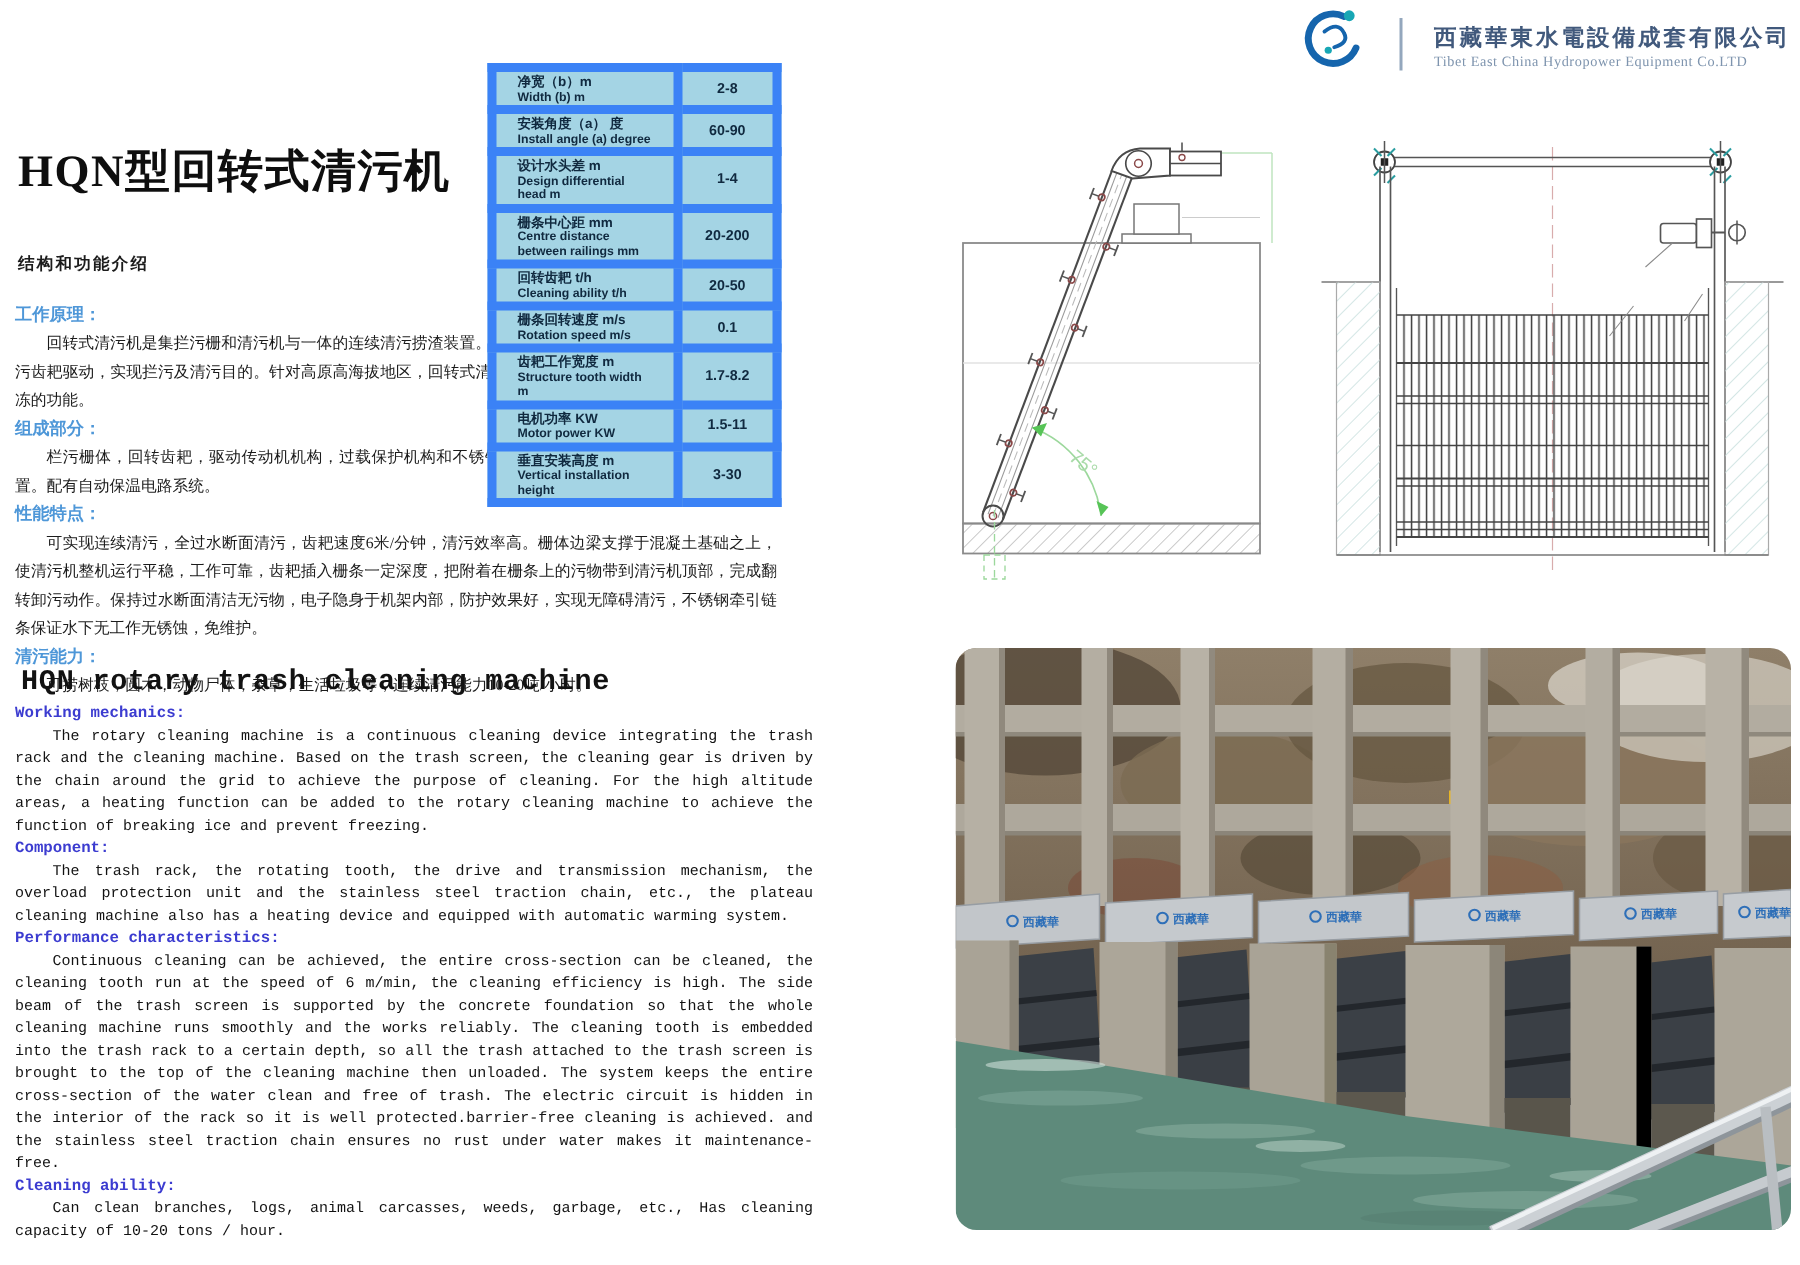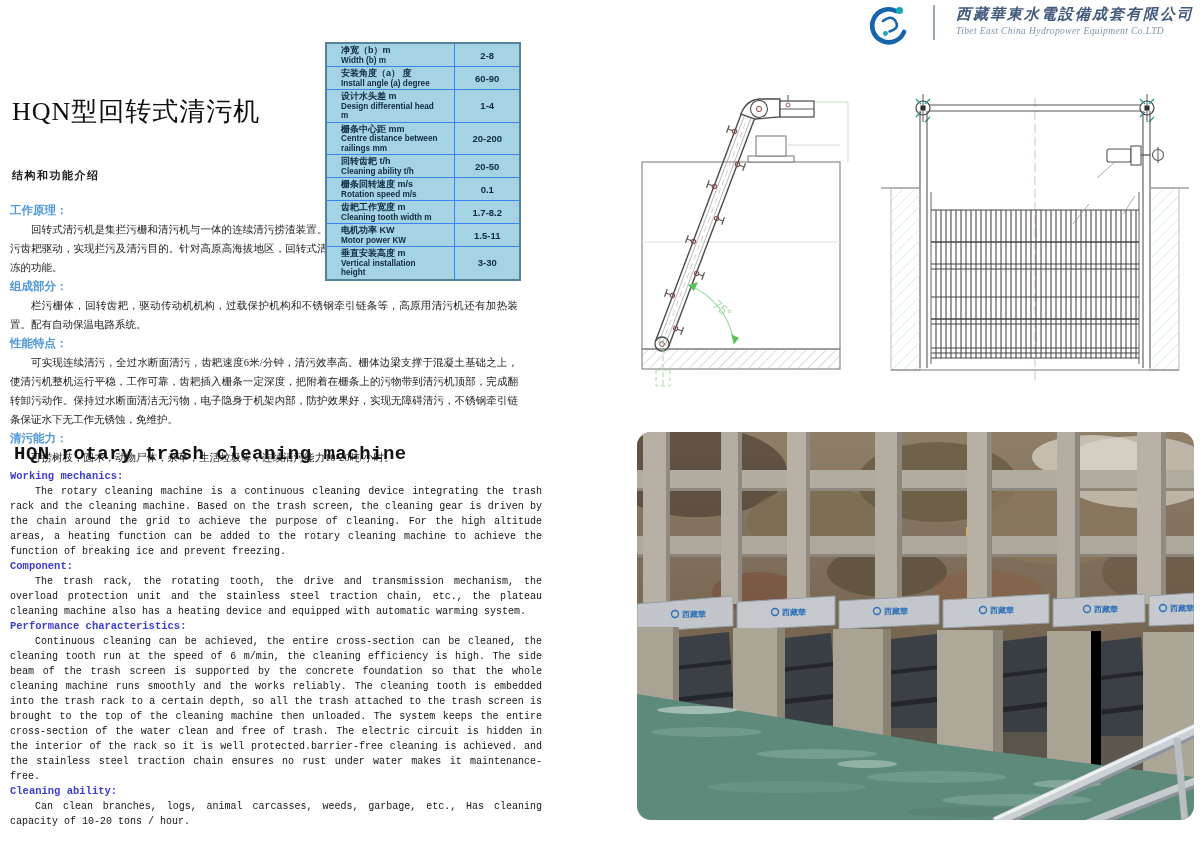--- a/index.html
+++ b/index.html
@@ -1,30 +1,30 @@
 <!DOCTYPE html>
 <html><head>
 <meta charset="utf-8">
 <style>
   html,body{margin:0;padding:0;background:#ffffff;}
   .page{position:relative;width:1200px;height:843px;background:#fff;overflow:hidden;
         font-family:"Liberation Sans",sans-serif;}
 
   
-  .brand{position:absolute;top:5px;right:6px;display:flex;align-items:flex-start;gap:21px;font-style:italic;}
+  .brand{position:absolute;top:5px;right:6px;display:flex;align-items:flex-end;gap:21px;}
   .brand-divider{width:2px;height:35px;background:#94a7bd;}
   .brand-cn{font-family:"Liberation Serif","DejaVu Serif",serif;font-size:15px;font-weight:bold;
             color:#41597c;letter-spacing:2px;white-space:nowrap;}
   .brand-en{font-family:"Liberation Serif","DejaVu Serif",serif;font-size:9.5px;color:#7e94ae;
             letter-spacing:.4px;margin-top:2px;white-space:nowrap;}
 
   
   .title-cn{position:absolute;left:12px;top:94px;margin:0;
             font-family:"Liberation Serif","DejaVu Serif",serif;
-            font-size:26px;font-weight:400;color:#0e0e0e;letter-spacing:1px;}
+            font-size:30px;font-weight:700;color:#0e0e0e;letter-spacing:1px;}
   .subtitle-cn{position:absolute;left:12px;top:168px;margin:0;
             font-family:"Liberation Serif","DejaVu Serif",serif;
             font-size:11px;font-weight:600;color:#1c1c1c;letter-spacing:1.5px;}
   .cn-text{position:absolute;left:10px;top:201px;width:508px;
             font-family:"Liberation Serif","DejaVu Serif",serif;
             font-size:10.5px;line-height:19px;color:#1b1b1b;text-align:justify;}
   .cn-text .sec-h{color:#4e97d8;font-weight:bold;font-size:11.5px;}
   .cn-text p{margin:0;text-indent:2em;}
 
   
@@ -32,21 +32,21 @@
             font-family:"Liberation Mono","DejaVu Sans Mono",monospace;
             font-size:10px;line-height:15px;color:#121212;text-align:justify;}
   .title-en{margin:0 0 3px 4px;font-size:19px;font-weight:bold;letter-spacing:.5px;line-height:23px;white-space:nowrap;}
   .subtitle-en{margin:0 0 1px 4px;font-size:14.5px;font-weight:bold;line-height:18px;}
   .en-text .sec-h{color:#3c3cd0;font-weight:bold;font-size:10.5px;}
   .en-text p{margin:0;text-indent:2.5em;}
 
   
   .spec{position:absolute;left:325px;top:42px;width:196px;border-collapse:collapse;
         background:#a4d4e4;border:2px solid #54839a;}
-  .spec td{border:1px solid #3b82f6;padding:1px 14px;vertical-align:middle;}
+  .spec td{border:6px solid #3b82f6;padding:1px 14px;vertical-align:middle;}
   .spec .lbl{width:142px;}
   .spec .lbl .cn{display:block;font-size:9px;font-weight:bold;color:#10293f;line-height:10.5px;}
   .spec .lbl .en{display:block;font-size:8.2px;font-weight:bold;color:#10293f;line-height:9.5px;}
   .spec .val{width:50px;text-align:center;font-size:9.5px;font-weight:bold;color:#10293f;}
 
   
   .svg-abs{position:absolute;}
   .photo-wrap{position:absolute;left:637px;top:432px;width:557px;height:388px;
               border-radius:14px;overflow:hidden;}
 </style>
@@ -123,21 +123,21 @@
       <tr>
         <td class="lbl">
             <span class="cn">栅条回转速度 m/s</span>
             <span class="en">Rotation speed m/s</span>
           </td>
         <td class="val">0.1</td>
       </tr>
       <tr>
         <td class="lbl">
             <span class="cn">齿耙工作宽度 m</span>
-            <span class="en">Cleaning tooth width m</span>
+            <span class="en">Structure tooth width m</span>
           </td>
         <td class="val">1.7-8.2</td>
       </tr>
       <tr>
         <td class="lbl">
             <span class="cn">电机功率 KW</span>
             <span class="en">Motor power KW</span>
           </td>
         <td class="val">1.5-11</td>
       </tr>

